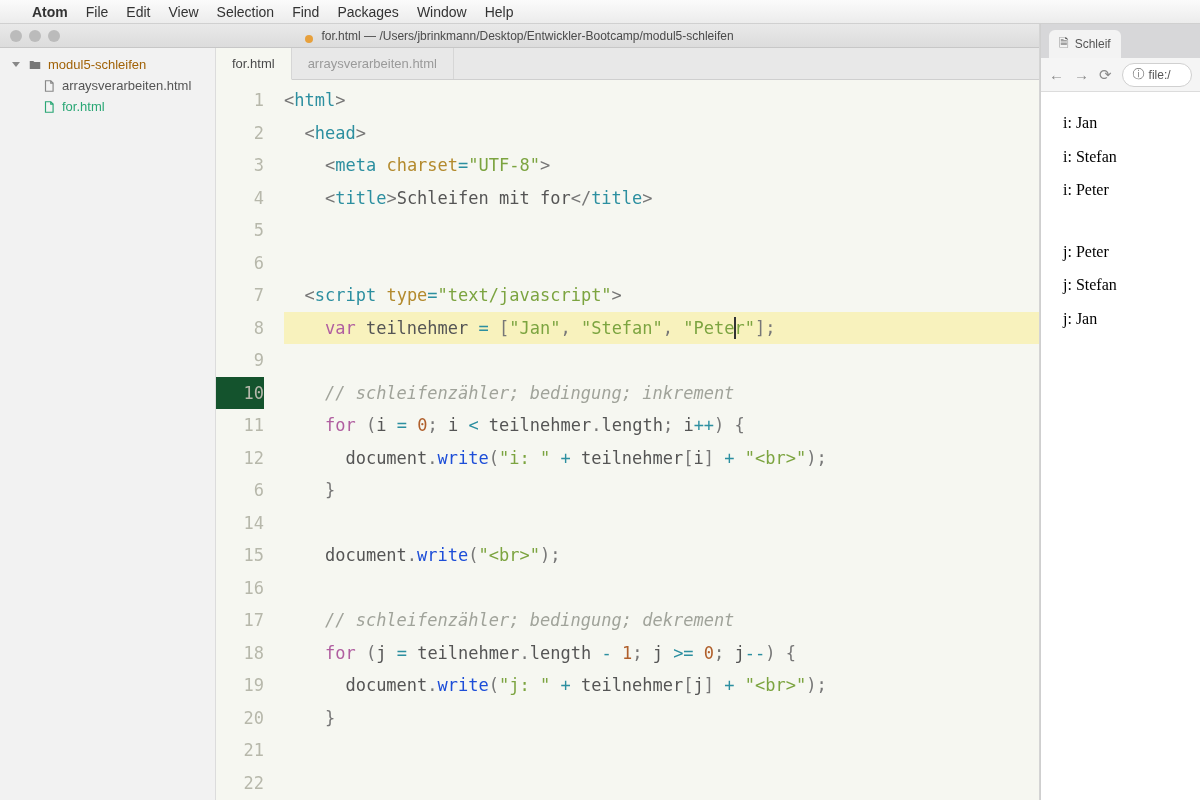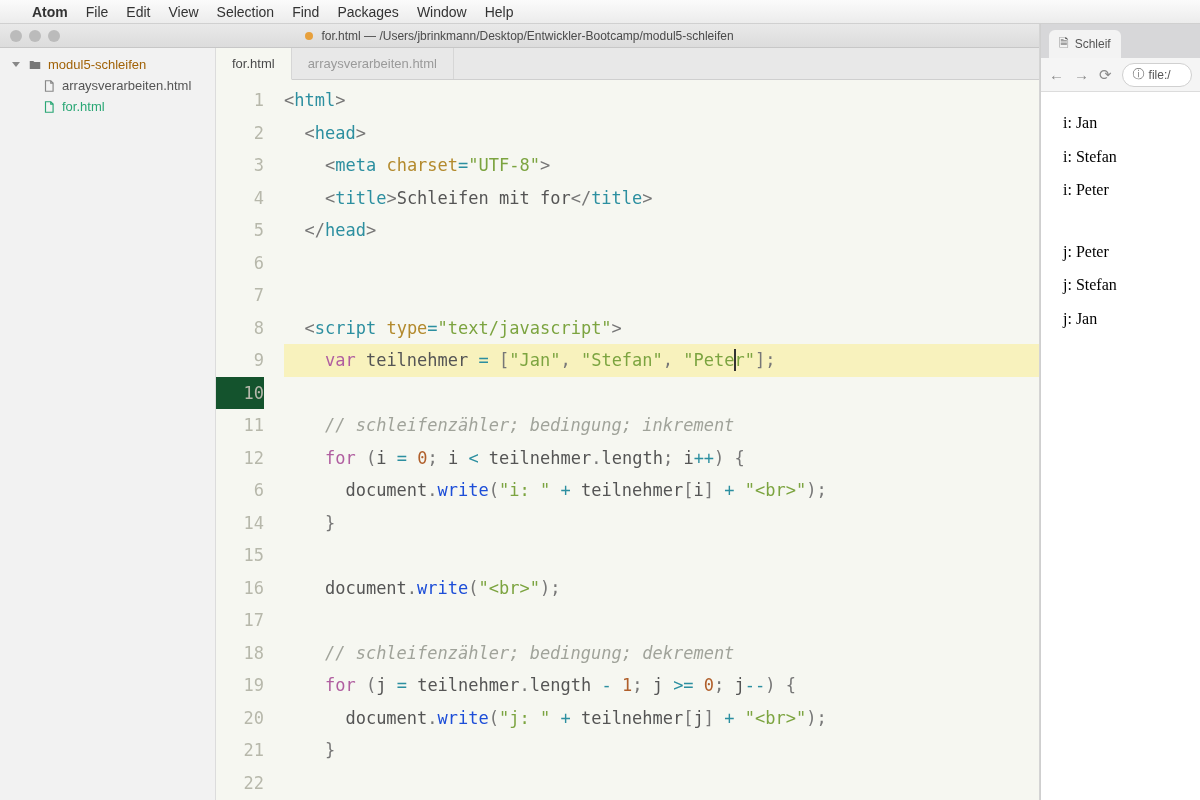--- a/index.html
+++ b/index.html
@@ -52,21 +52,21 @@
     border-bottom: 1px solid #c7c7c7;
   }
   .traffic {
     display: flex;
     gap: 7px;
     padding-left: 10px;
   }
   .traffic .dot { width: 12px; height: 12px; border-radius: 50%; background: #bbb; }
   .titlebar .title-wrap {
     position: absolute; left:0; right:0;
-    display:flex; justify-content:center; align-items:center;
+    display:flex; justify-content:center; align-items:flex-end;
     gap:8px; pointer-events:none;
     font-size:12px; color:#4a4a4a;
   }
   .title-dot { width:8px;height:8px;border-radius:50%;background:#e7a03c; }
 
   .atom-body { display:flex; flex:1; overflow:hidden; }
 
   
   .tree {
     width: 216px;
@@ -302,21 +302,20 @@
               <div class="gl">19</div>
               <div class="gl">20</div>
               <div class="gl">21</div>
               <div class="gl">22</div>
             </div>
           <div class="code-lines" id="code-lines">
               <div class="line"><span></span><span class="p">&lt;</span><span class="tg">html</span><span class="p">&gt;</span></div>
               <div class="line"><span>  </span><span class="p">&lt;</span><span class="tg">head</span><span class="p">&gt;</span></div>
               <div class="line"><span>    </span><span class="p">&lt;</span><span class="tg">meta</span><span class="id"> </span><span class="at">charset</span><span class="op">=</span><span class="st">"UTF-8"</span><span class="p">&gt;</span></div>
               <div class="line"><span>    </span><span class="p">&lt;</span><span class="tg">title</span><span class="p">&gt;</span><span class="id">Schleifen mit for</span><span class="p">&lt;/</span><span class="tg">title</span><span class="p">&gt;</span></div>
-              <div class="line"><span>  </span><span class="p">&lt;/</span><span class="tg">head</span><span class="p">&gt;</span></div>
               <div class="line"><span></span></div>
               <div class="line"><span></span></div>
               <div class="line"><span>  </span><span class="p">&lt;</span><span class="tg">script</span><span class="id"> </span><span class="at">type</span><span class="op">=</span><span class="st">"text/javascript"</span><span class="p">&gt;</span></div>
               <div class="line hl"><span>    </span><span class="kw">var</span><span class="id"> teilnehmer </span><span class="op">=</span><span class="id"> </span><span class="p">[</span><span class="st">"Jan"</span><span class="p">, </span><span class="st">"Stefan"</span><span class="p">, </span><span class="st">"Peter"</span><span class="p">];</span><span class="cursor" style="left: 450px;"></span></div>
               <div class="line"><span></span></div>
               <div class="line"><span>    </span><span class="cm">// schleifenzähler; bedingung; inkrement</span></div>
               <div class="line"><span>    </span><span class="kw">for</span><span class="id"> </span><span class="p">(</span><span class="id">i </span><span class="op">=</span><span class="id"> </span><span class="nu">0</span><span class="p">; </span><span class="id">i </span><span class="op">&lt;</span><span class="id"> teilnehmer</span><span class="p">.</span><span class="id">length</span><span class="p">; </span><span class="id">i</span><span class="op">++</span><span class="p">) {</span></div>
               <div class="line"><span>      </span><span class="id">document</span><span class="p">.</span><span class="fn">write</span><span class="p">(</span><span class="st">"i: "</span><span class="id"> </span><span class="op">+</span><span class="id"> teilnehmer</span><span class="p">[</span><span class="id">i</span><span class="p">] </span><span class="op">+</span><span class="id"> </span><span class="st">"&lt;br&gt;"</span><span class="p">);</span></div>
               <div class="line"><span>    </span><span class="p">}</span></div>
               <div class="line"><span></span></div>

